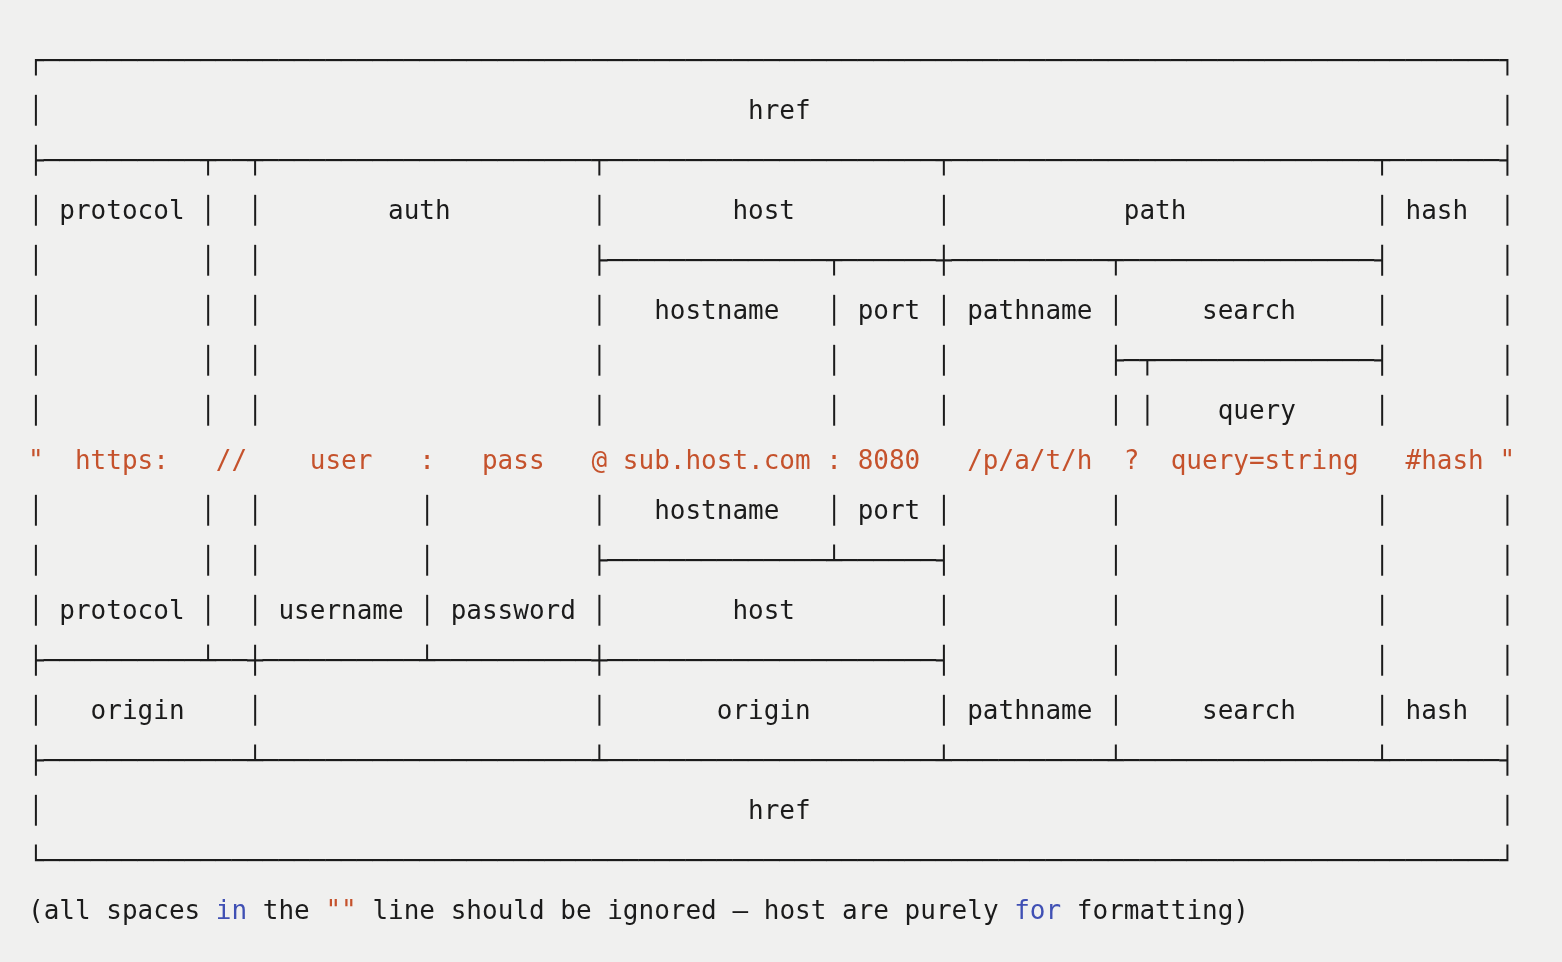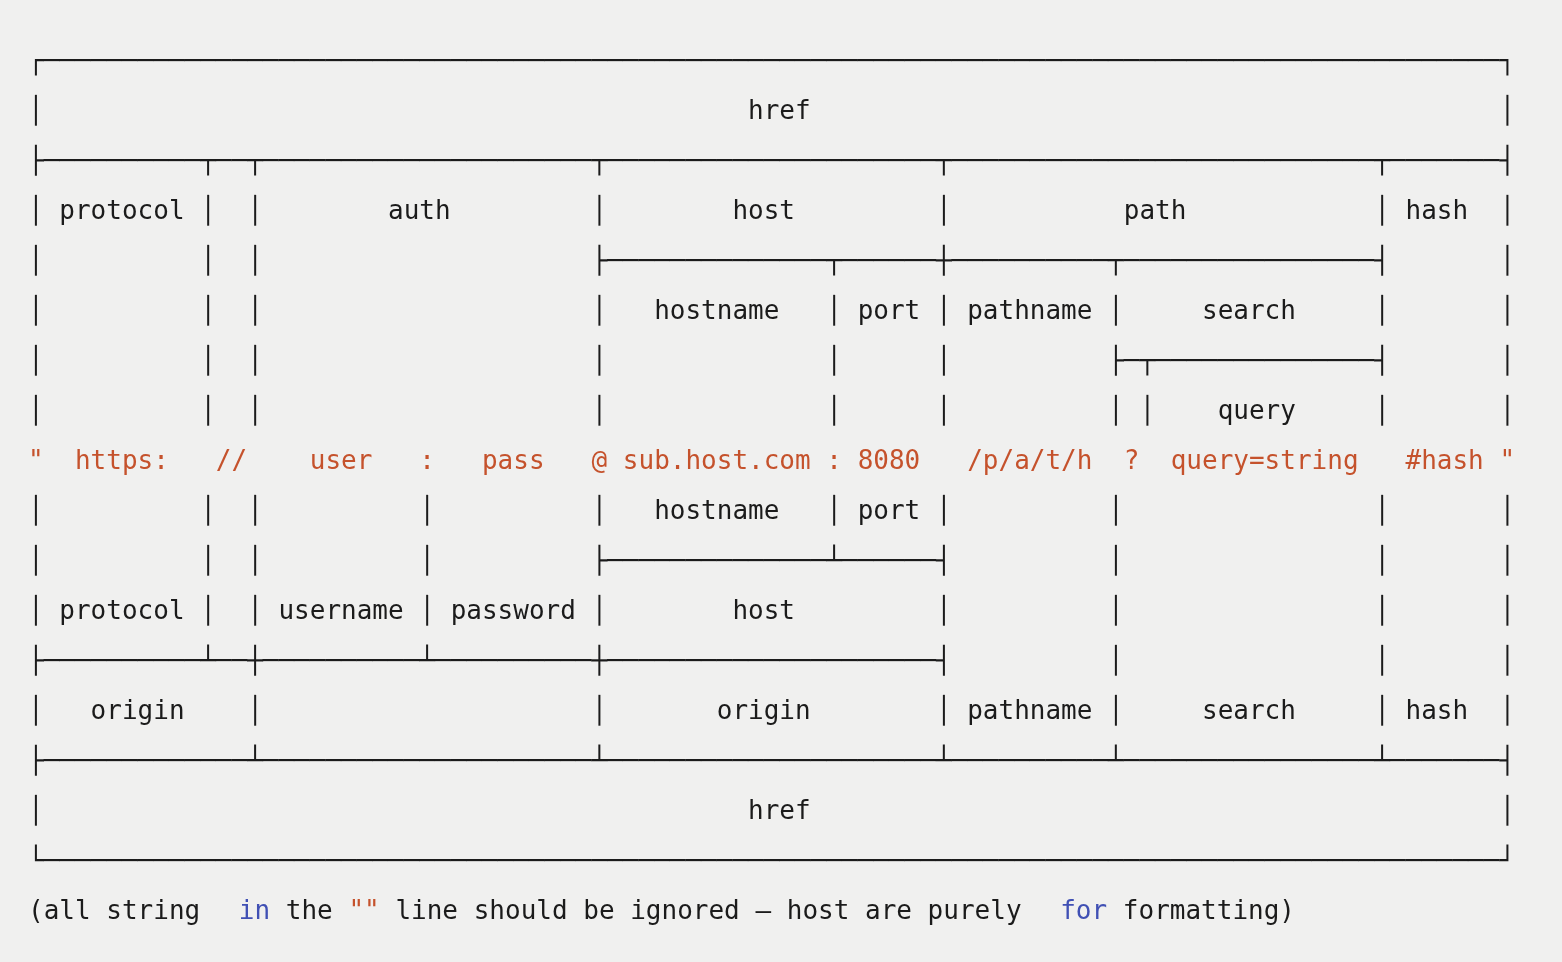--- a/index.html
+++ b/index.html
@@ -17,22 +17,22 @@
     font-family: "DejaVu Sans Mono", "Liberation Mono", monospace;
     font-size: 26px;
     line-height: 50px;
     white-space: pre;
     color: var(--ink, #1b1b1b);
   }
   .line { height: 50px; }
   .string-line { color: var(--orange, #c5522c); }
   .caption-line { margin-top: 0; }
   .seg-ink { color: var(--ink, #1b1b1b); }
-  .seg-keyword { color: var(--blue, #4050b4); margin-left: 23px; }
+  .seg-keyword { color: var(--blue, #4050b4); }
   .seg-string { color: var(--orange, #c5522c); }
 </style>
 </head>
 <body>
 
 <div class="diagram-wrap">
   <div class="ascii"><div class="line">┌─────────────────────────────────────────────────────────────────────────────────────────────┐</div><div class="line">│                                             href                                            │</div><div class="line">├──────────┬──┬─────────────────────┬─────────────────────┬───────────────────────────┬───────┤</div><div class="line">│ protocol │  │        auth         │        host         │           path            │ hash  │</div><div class="line">│          │  │                     ├──────────────┬──────┼──────────┬────────────────┤       │</div><div class="line">│          │  │                     │   hostname   │ port │ pathname │     search     │       │</div><div class="line">│          │  │                     │              │      │          ├─┬──────────────┤       │</div><div class="line">│          │  │                     │              │      │          │ │    query     │       │</div><div class="line string-line">"  https:   //    user   :   pass   @ sub.host.com : 8080   /p/a/t/h  ?  query=string   #hash "</div><div class="line">│          │  │          │          │   hostname   │ port │          │                │       │</div><div class="line">│          │  │          │          ├──────────────┴──────┤          │                │       │</div><div class="line">│ protocol │  │ username │ password │        host         │          │                │       │</div><div class="line">├──────────┴──┼──────────┴──────────┼─────────────────────┤          │                │       │</div><div class="line">│   origin    │                     │       origin        │ pathname │     search     │ hash  │</div><div class="line">├─────────────┴─────────────────────┴─────────────────────┴──────────┴────────────────┴───────┤</div><div class="line">│                                             href                                            │</div><div class="line">└─────────────────────────────────────────────────────────────────────────────────────────────┘</div></div>
-  <div class="ascii caption-line"><span class="seg-ink">(all string </span><span class="seg-keyword">in</span><span class="seg-ink"> the </span><span class="seg-string">""</span><span class="seg-ink"> line should be ignored — host are purely </span><span class="seg-keyword">for</span><span class="seg-ink"> formatting)</span></div>
+  <div class="ascii caption-line"><span class="seg-ink">(all spaces </span><span class="seg-keyword">in</span><span class="seg-ink"> the </span><span class="seg-string">""</span><span class="seg-ink"> line should be ignored — host are purely </span><span class="seg-keyword">for</span><span class="seg-ink"> formatting)</span></div>
 </div>
 
 </body></html>

